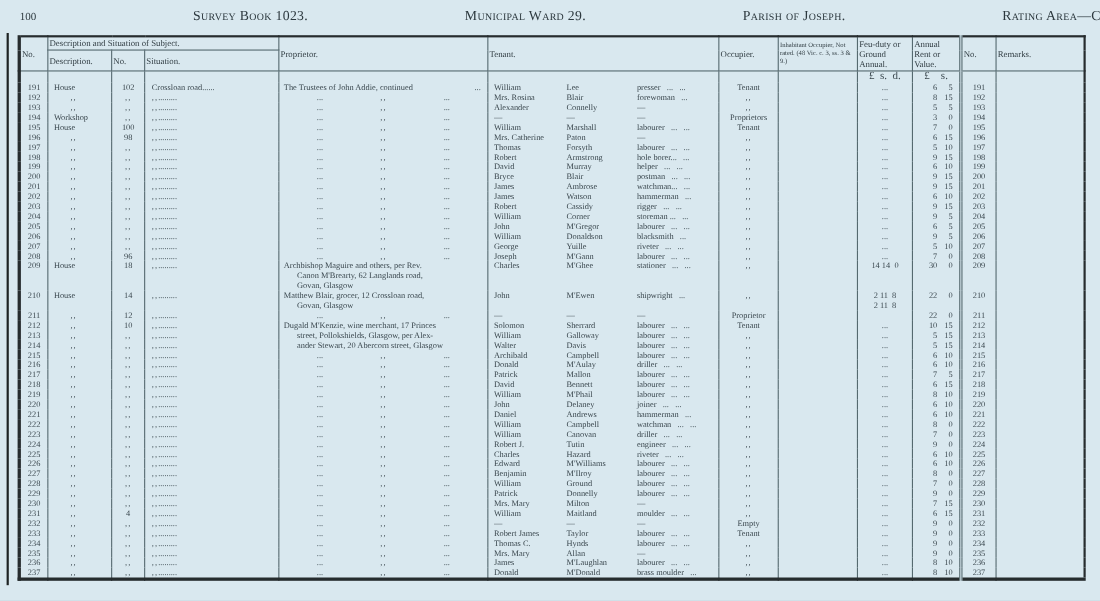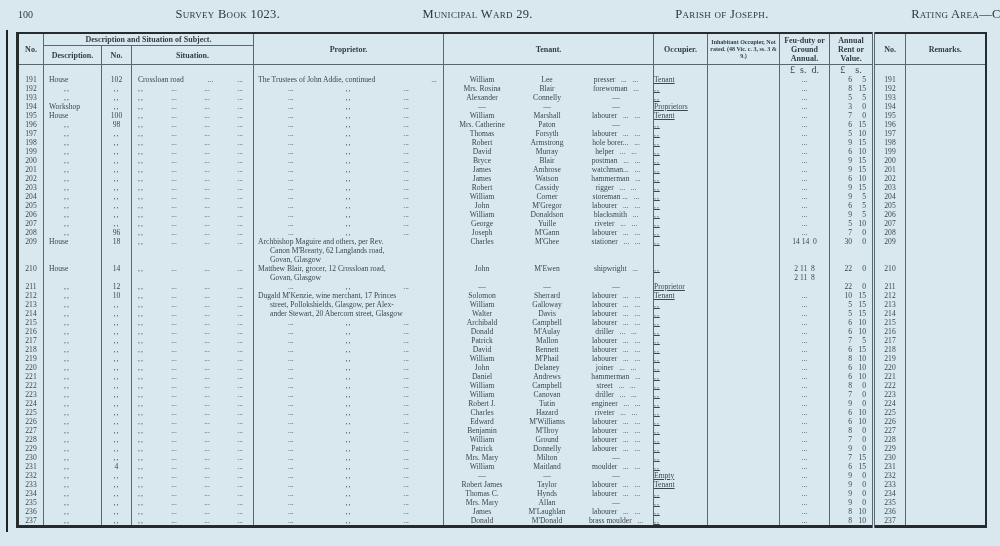--- a/index.html
+++ b/index.html
@@ -15,38 +15,38 @@
   .gutter{position:absolute;left:6px;top:30px;height:502px;width:2px;background:#1e2324;}
   
   .tophead{position:absolute;top:7px;left:18px;right:16px;display:flex;
            justify-content:space-between;align-items:baseline;
            font-variant:small-caps;font-size:12.5px;letter-spacing:.3px;color:#2c383e;}
   .tophead .pgnum{font-variant:normal;font-size:10px;letter-spacing:0;}
   
   table.roll{position:absolute;left:16px;top:32px;width:968px;border-collapse:collapse;
              table-layout:fixed;font-size:7.6px;line-height:9px;color:var(--ink);
              border:2px solid var(--heavy);border-bottom-width:3px;border-left-width:3px;}
-  .roll th{border:1px solid var(--line);font-weight:bold;text-align:center;
+  .roll th{border:1px solid var(--line);font-weight:normal;text-align:left;
            padding:1px 1px;font-size:8px;line-height:9px;color:#323e44;}
   .roll th.small3{font-size:6px;line-height:7px;}
   .roll td{border-left:1px solid var(--line);border-right:1px solid var(--line);
            padding:0;vertical-align:top;height:9px;overflow:hidden;}
   .roll tr.cur td{height:10px;font-size:10px;}
   .c11{border-left:3px double var(--line) !important;}
   .num{text-align:center;}
-  .ctr{text-decoration:underline;}
+  .ctr{text-align:center;}
   .dit{padding-left:20px;letter-spacing:1px;}
   .desc{padding-left:5px;}
   .dit2{letter-spacing:1px;}
-  .sitflex{display:flex;justify-content:space-between;padding:0 10px 0 6px;}
+  .sitflex{display:flex;padding:0 10px 0 6px;}
   .pdit{display:flex;justify-content:space-between;padding:0 34px;}
   .ptext{display:flex;justify-content:space-between;padding:0 6px 0 4px;}
   .pline{padding-left:14px;text-indent:-10px;white-space:nowrap;}
   .pline.cont{padding-left:16px;text-indent:0;}
-  .ten{display:flex;padding-left:5px;text-align:center;}
+  .ten{display:flex;padding-left:5px;}
   .ten .tf{width:66px;flex:none;}
   .ten .ts{width:64px;flex:none;}
   .ten .to{flex:1;white-space:pre;}
   .feuline{text-align:center;white-space:pre;}
   .rent{display:flex;padding-right:8px;}
   .rent .rl{width:22px;text-align:right;flex:none;}
   .rent .rs{width:14px;text-align:right;flex:none;}
   .curtxt{white-space:pre;text-align:center;}
 </style>
 </head>
@@ -1410,21 +1410,21 @@
             <div class="pdit">
               <span class="dots">...</span>
               <span class="dit2">,,</span>
               <span class="dots">...</span>
             </div>
           </td>
           <td class="c6">
             <div class="ten">
               <span class="tf">William</span>
               <span class="ts">Campbell</span>
-              <span class="to">street   ...   ...</span>
+              <span class="to">watchman   ...   ...</span>
             </div>
           </td>
           <td class="c7 ctr dit2">,,</td>
           <td class="c8"></td>
           <td class="c9">
             <div class="feuline">...</div>
           </td>
           <td class="c10">
             <div class="rent">
               <span class="rl">8</span>

